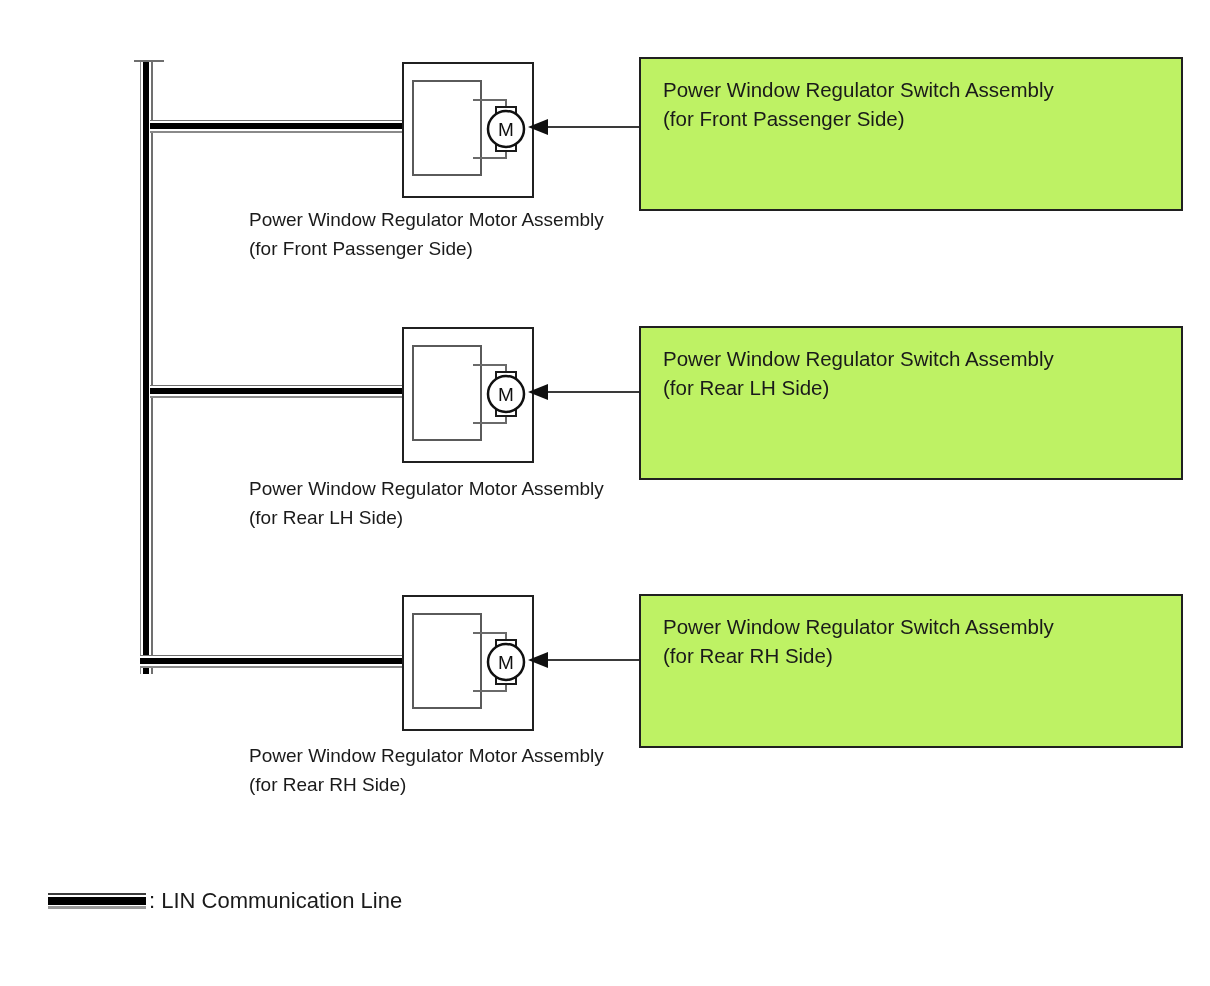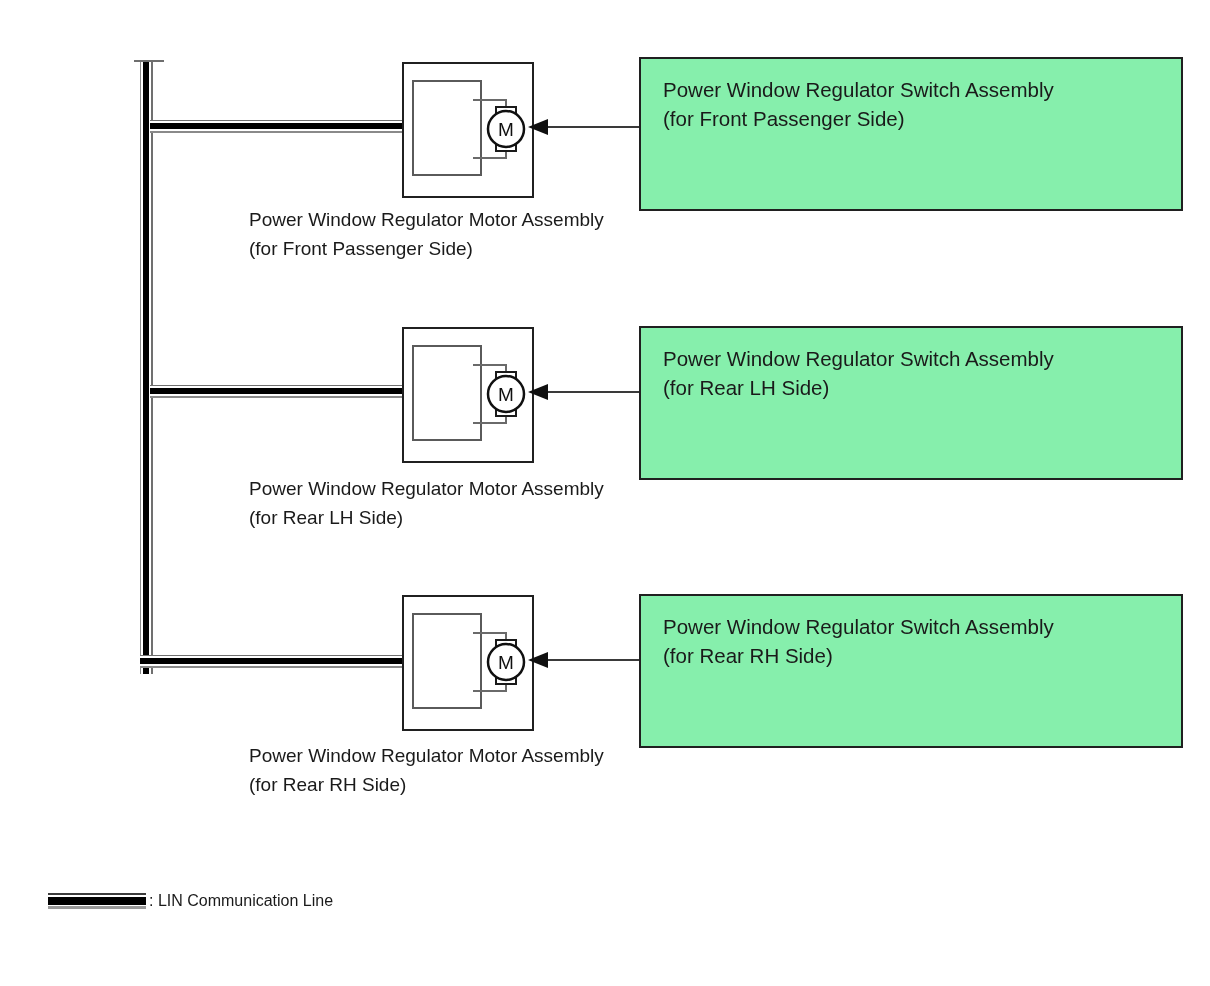--- a/index.html
+++ b/index.html
@@ -58,21 +58,21 @@
     background: #ffffff;
   }
   .ecu-rect {
     position: absolute;
     border: 2px solid #5a5a5a;
     background: #ffffff;
   }
   .switch-box {
     position: absolute;
     border: 2.5px solid #202020;
-    background: #86efac;
+    background: #bef264;
     padding: 16px 0 0 22px;
   }
   .switch-line {
     font-size: 20.5px;
     line-height: 29px;
     color: #1a1a1a;
     white-space: nowrap;
   }
 
   
@@ -96,21 +96,21 @@
     background:
       linear-gradient(to bottom,
         #3c3c3c 0px, #3c3c3c 2px,
         #ffffff 2px, #ffffff 4px,
         #000000 4px, #000000 12px,
         #ffffff 12px, #ffffff 13px,
         #9a9a9a 13px, #9a9a9a 16px);
     flex: none;
   }
   .legend-label {
-    font-size: 16px;
+    font-size: 22px;
     line-height: 24px;
     color: #1a1a1a;
     margin-left: 3px;
     white-space: nowrap;
   }
 
   svg { display: block; overflow: visible; }
 </style>
 </head>
 <body>

